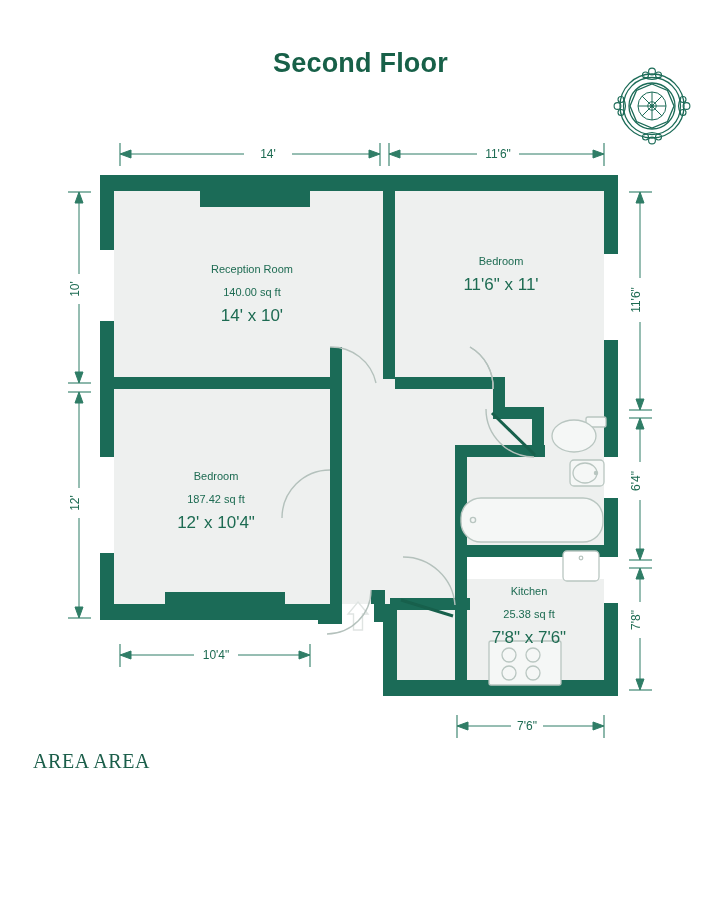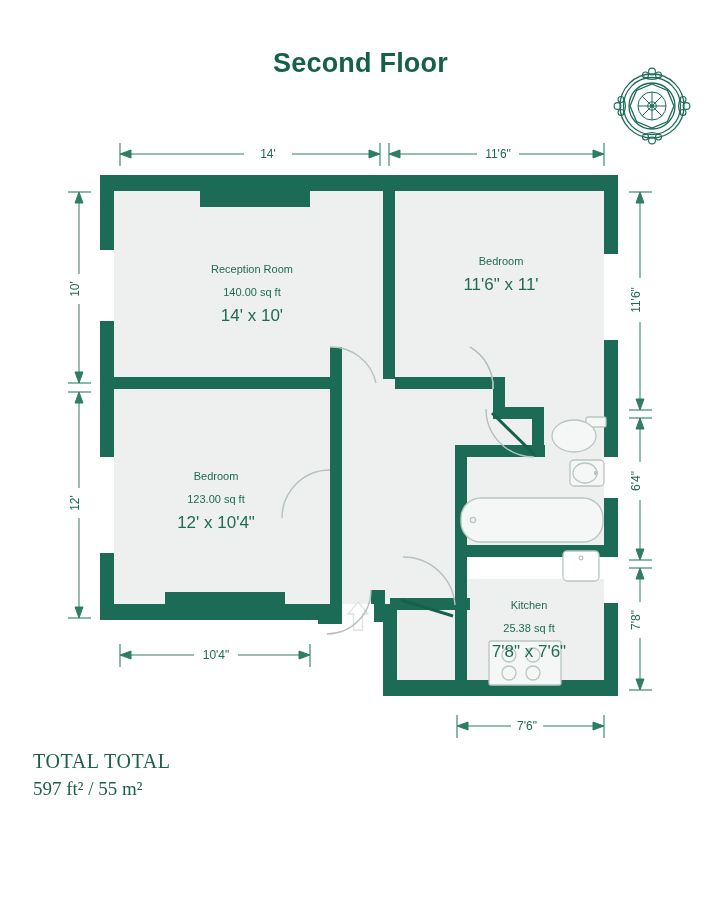--- a/index.html
+++ b/index.html
@@ -352,28 +352,27 @@
     <span class="rl-dims">14' x 10'</span>
   </div>
 
   <div class="room-label" style="left:411px; top:250px; width:180px;">
     <span class="rl-name">Bedroom</span>
     <span class="rl-dims">11'6" x 11'</span>
   </div>
 
   <div class="room-label" style="left:126px; top:465px; width:180px;">
     <span class="rl-name">Bedroom</span>
-    <span class="rl-area">123.00 sq ft</span>
+    <span class="rl-area">187.42 sq ft</span>
     <span class="rl-dims">12' x 10'4"</span>
   </div>
 
-  <div class="room-label" style="left:449px; top:580px; width:160px;margin-top:14px;">
+  <div class="room-label" style="left:449px; top:580px; width:160px;">
     <span class="rl-name">Kitchen</span>
     <span class="rl-area">25.38 sq ft</span>
     <span class="rl-dims">7'8" x 7'6"</span>
   </div>
 
   <div id="total-area">
-    <span class="ta-label">TOTAL TOTAL</span>
-    <span class="ta-value">597 ft² / 55 m²</span>
+    <span class="ta-label">AREA AREA</span>
   </div>
 
 </div>
 
 </body></html>

